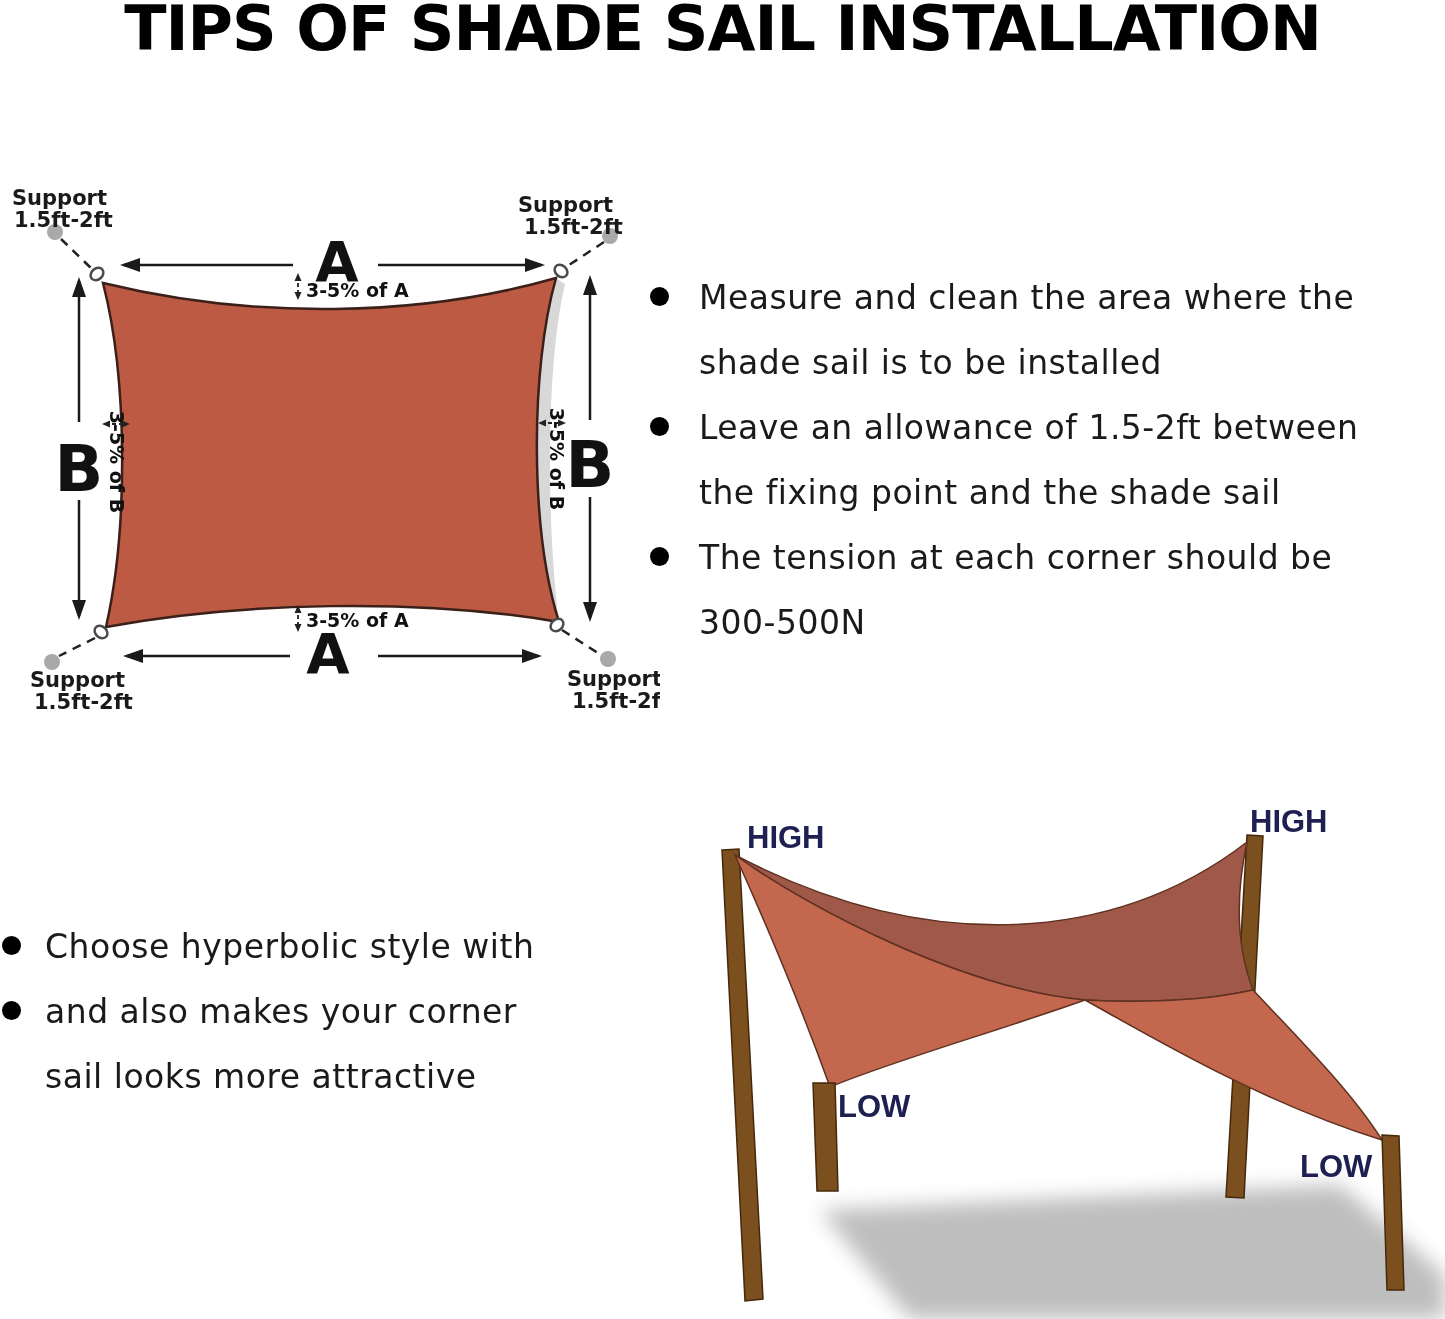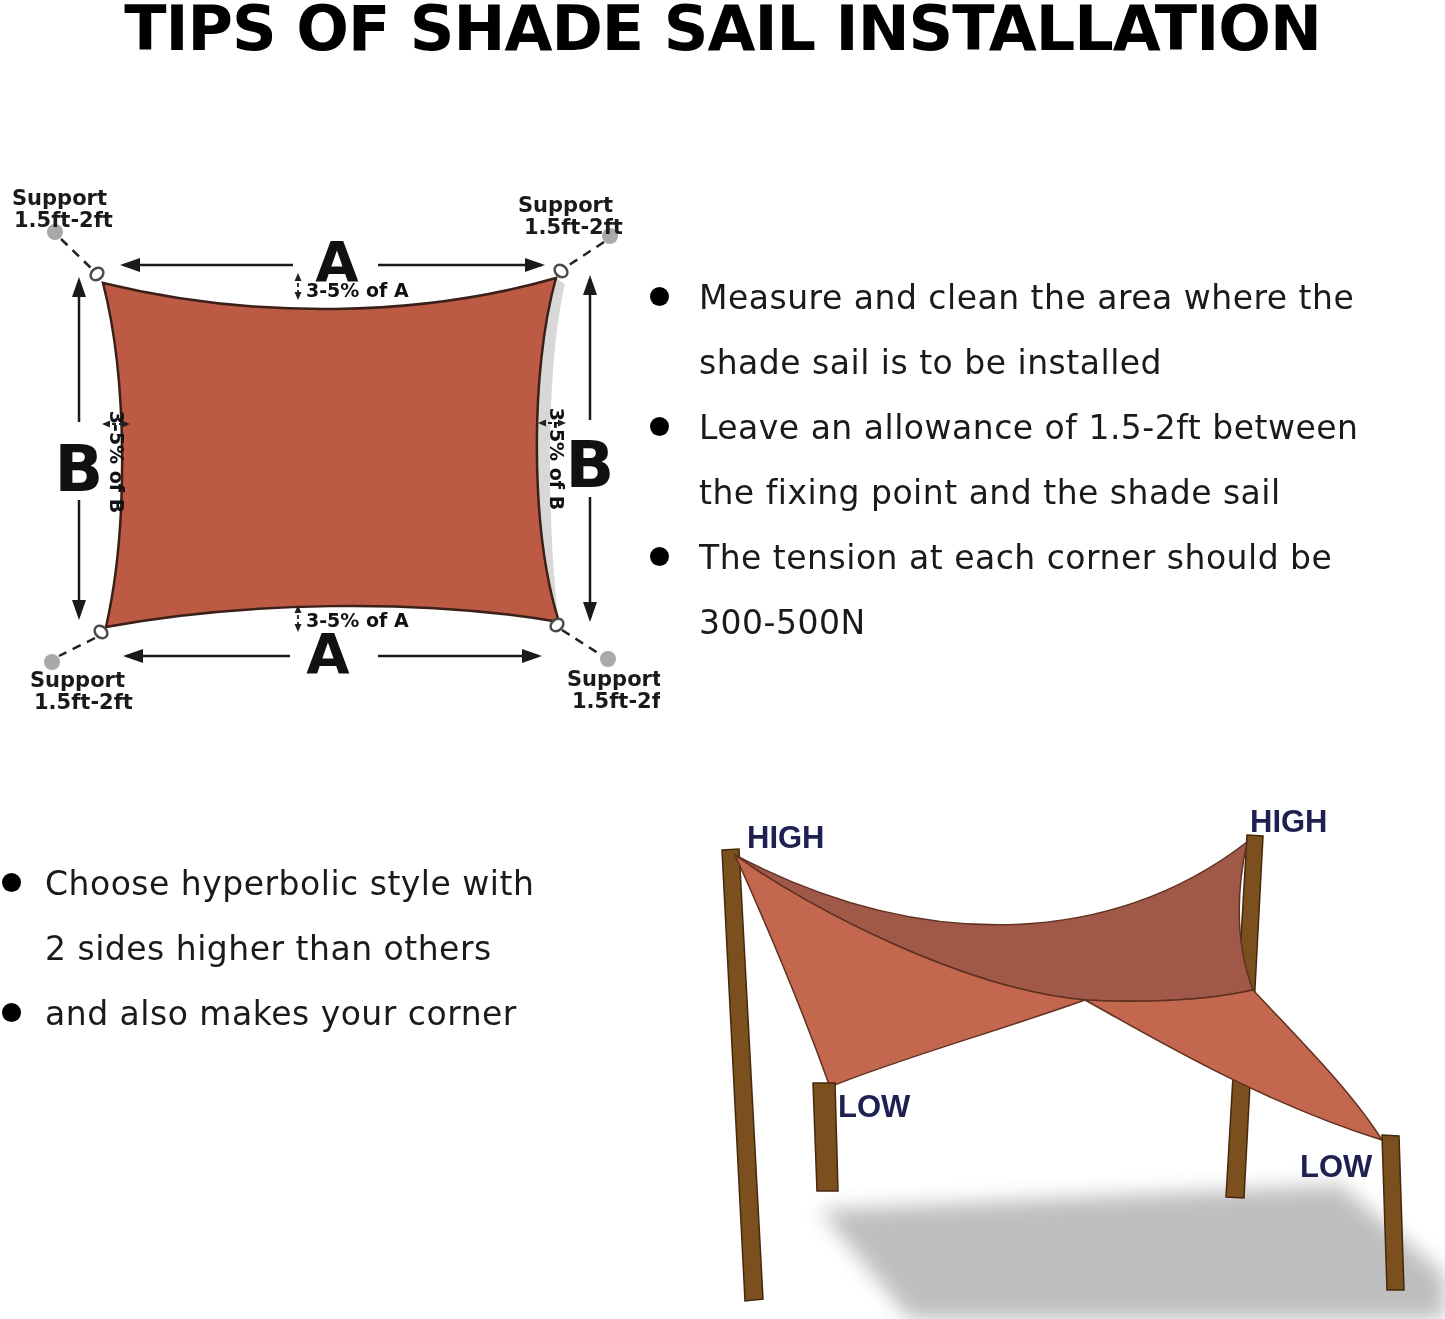--- a/index.html
+++ b/index.html
@@ -9,21 +9,21 @@
   }
   .page-title{
     position:absolute;left:0;top:-4px;width:1445px;text-align:center;
     font-size:62px;font-weight:bold;letter-spacing:-1px;color:#000;
     line-height:66px;white-space:nowrap;
   }
   .diagram-svg{position:absolute;left:0;top:170px;}
   .install-svg{position:absolute;left:660px;top:780px;}
   .tips{position:absolute;color:#1a1a1a;}
   .tips-right{left:650px;top:265px;width:800px;}
-  .tips-left{left:2px;top:851px;width:640px;}
+  .tips-left{left:2px;top:914px;width:640px;}
   .tip{position:relative;padding-left:49px;}
   .tip .bullet{
     position:absolute;left:0;top:22px;width:19px;height:19px;
     background:#000;border-radius:50%;
   }
   .tips-left .tip{padding-left:43px;}
   .tip .line{
     font-size:33px;line-height:65px;letter-spacing:0.5px;white-space:nowrap;
   }
   svg text{font-family:"DejaVu Sans", sans-serif;}
@@ -139,25 +139,25 @@
     <span class="bullet"></span>
     <div class="line">The tension at each corner should be</div>
     <div class="line">300-500N</div>
   </div>
 </div>
 
 <div class="tips tips-left">
   <div class="tip">
     <span class="bullet"></span>
     <div class="line">Choose hyperbolic style with</div>
-    <div class="line">2 sides higher than others</div>
   </div>
   <div class="tip">
     <span class="bullet"></span>
     <div class="line">and also makes your corner</div>
+    <div class="line">sail looks more attractive</div>
   </div>
 </div>
 
 <svg class="install-svg" width="785" height="539" viewBox="0 0 785 539">
 
   <polygon points="160,430 680,405 785,495 785,539 250,539" fill="#707070" opacity="0.45" style="filter:blur(10px)"></polygon>
 
   <polygon points="62,70 79,69 103,519 85,521" fill="#7b4f1e" stroke="#45290c" stroke-width="1.5"></polygon>
   <polygon points="587,55 603,56 584,418 566,417" fill="#7b4f1e" stroke="#45290c" stroke-width="1.5"></polygon>
 

